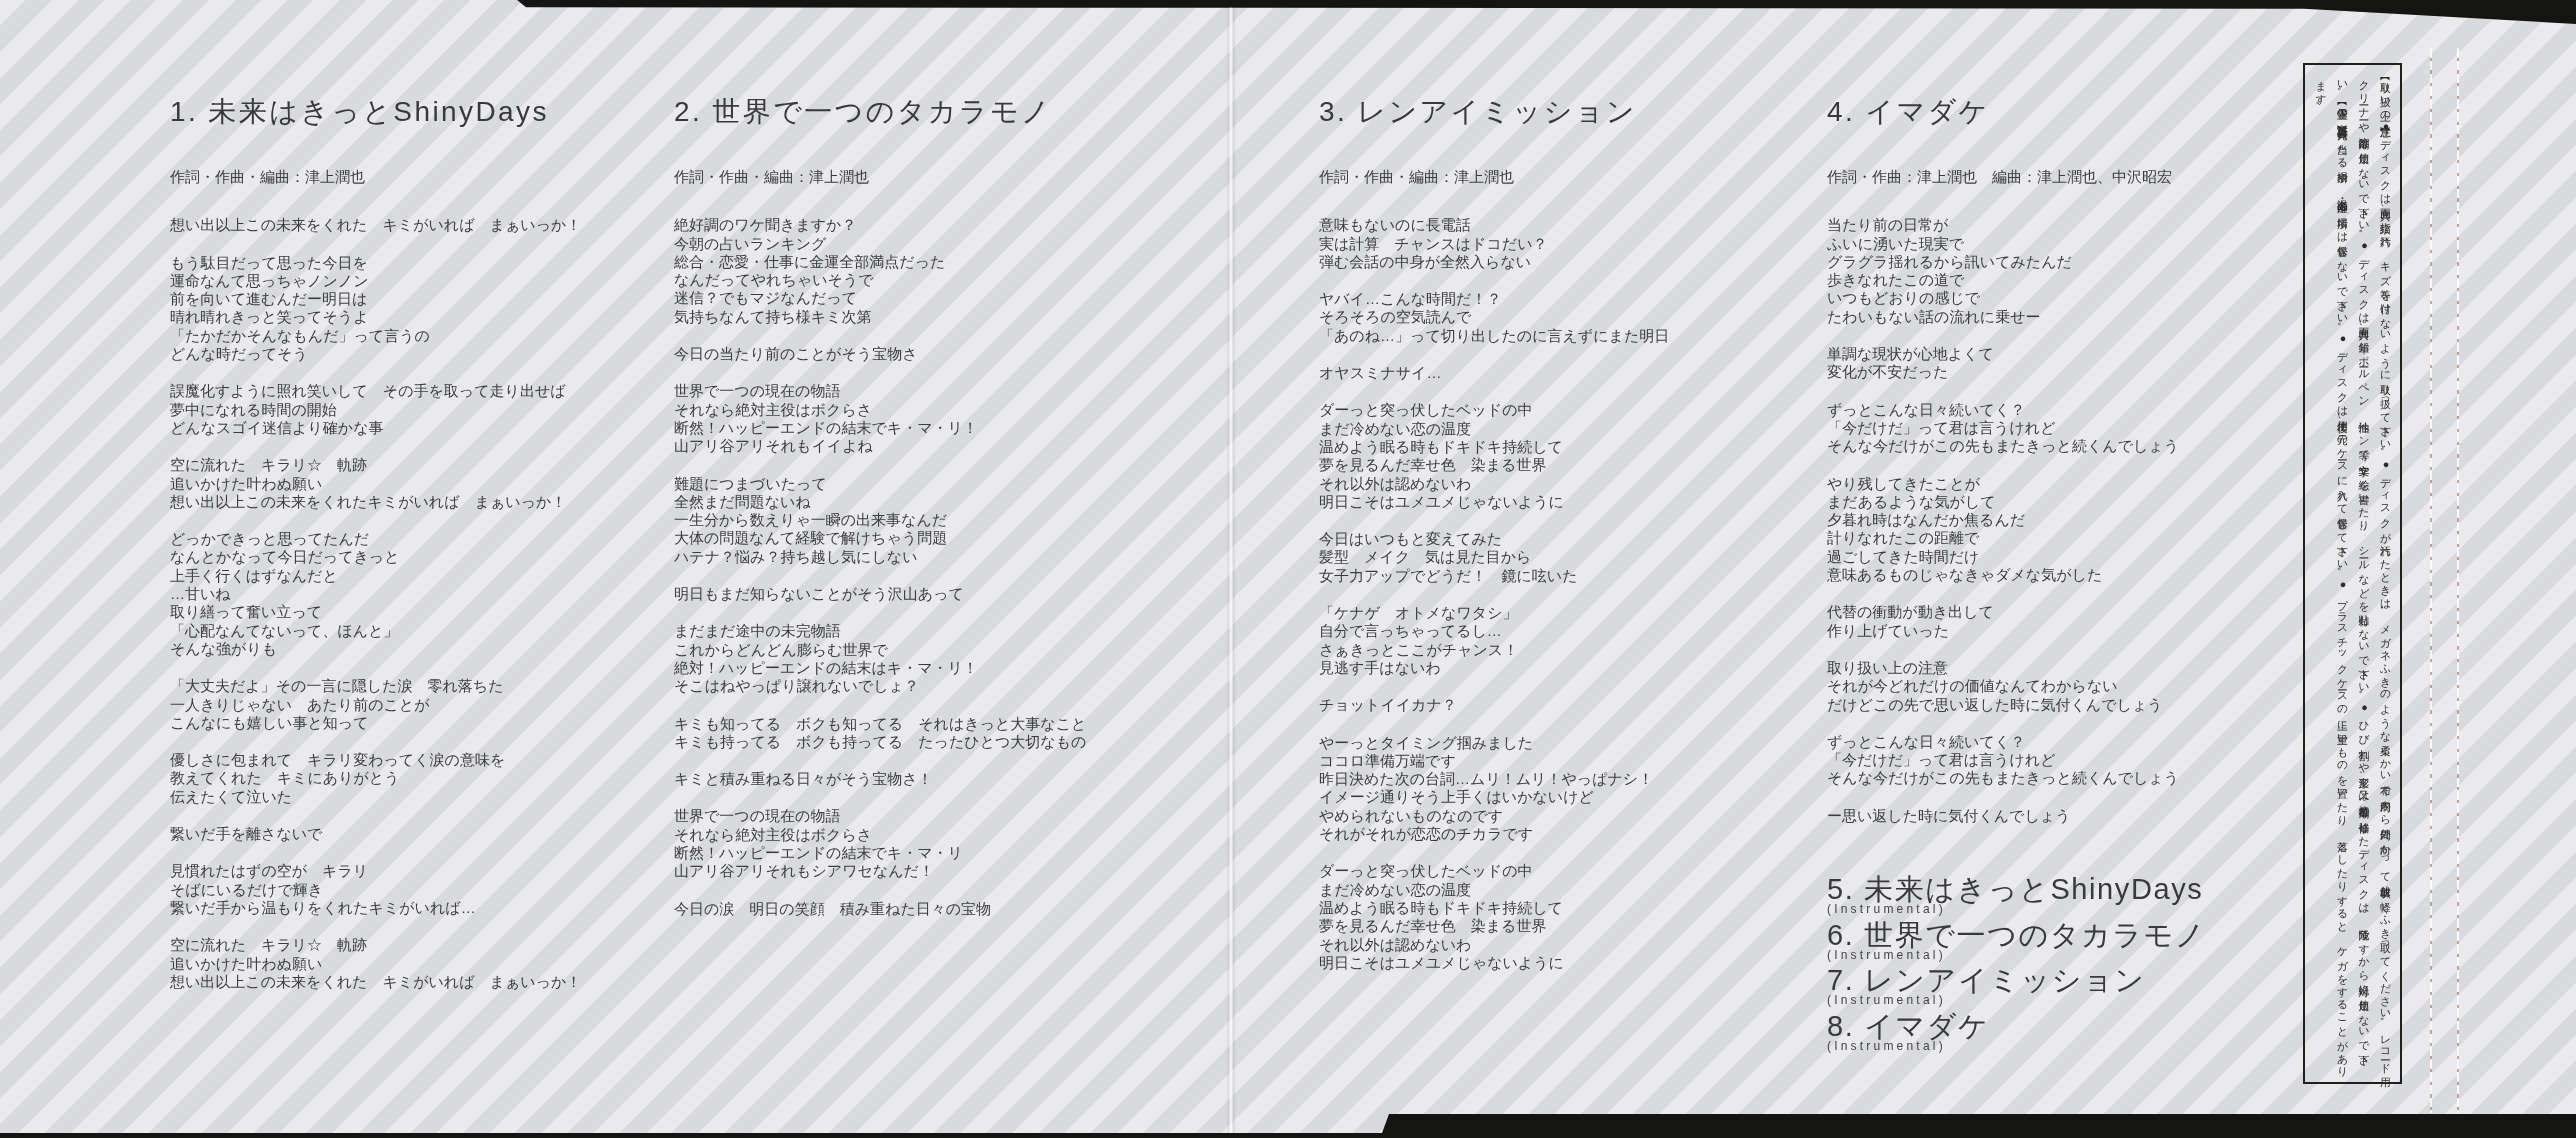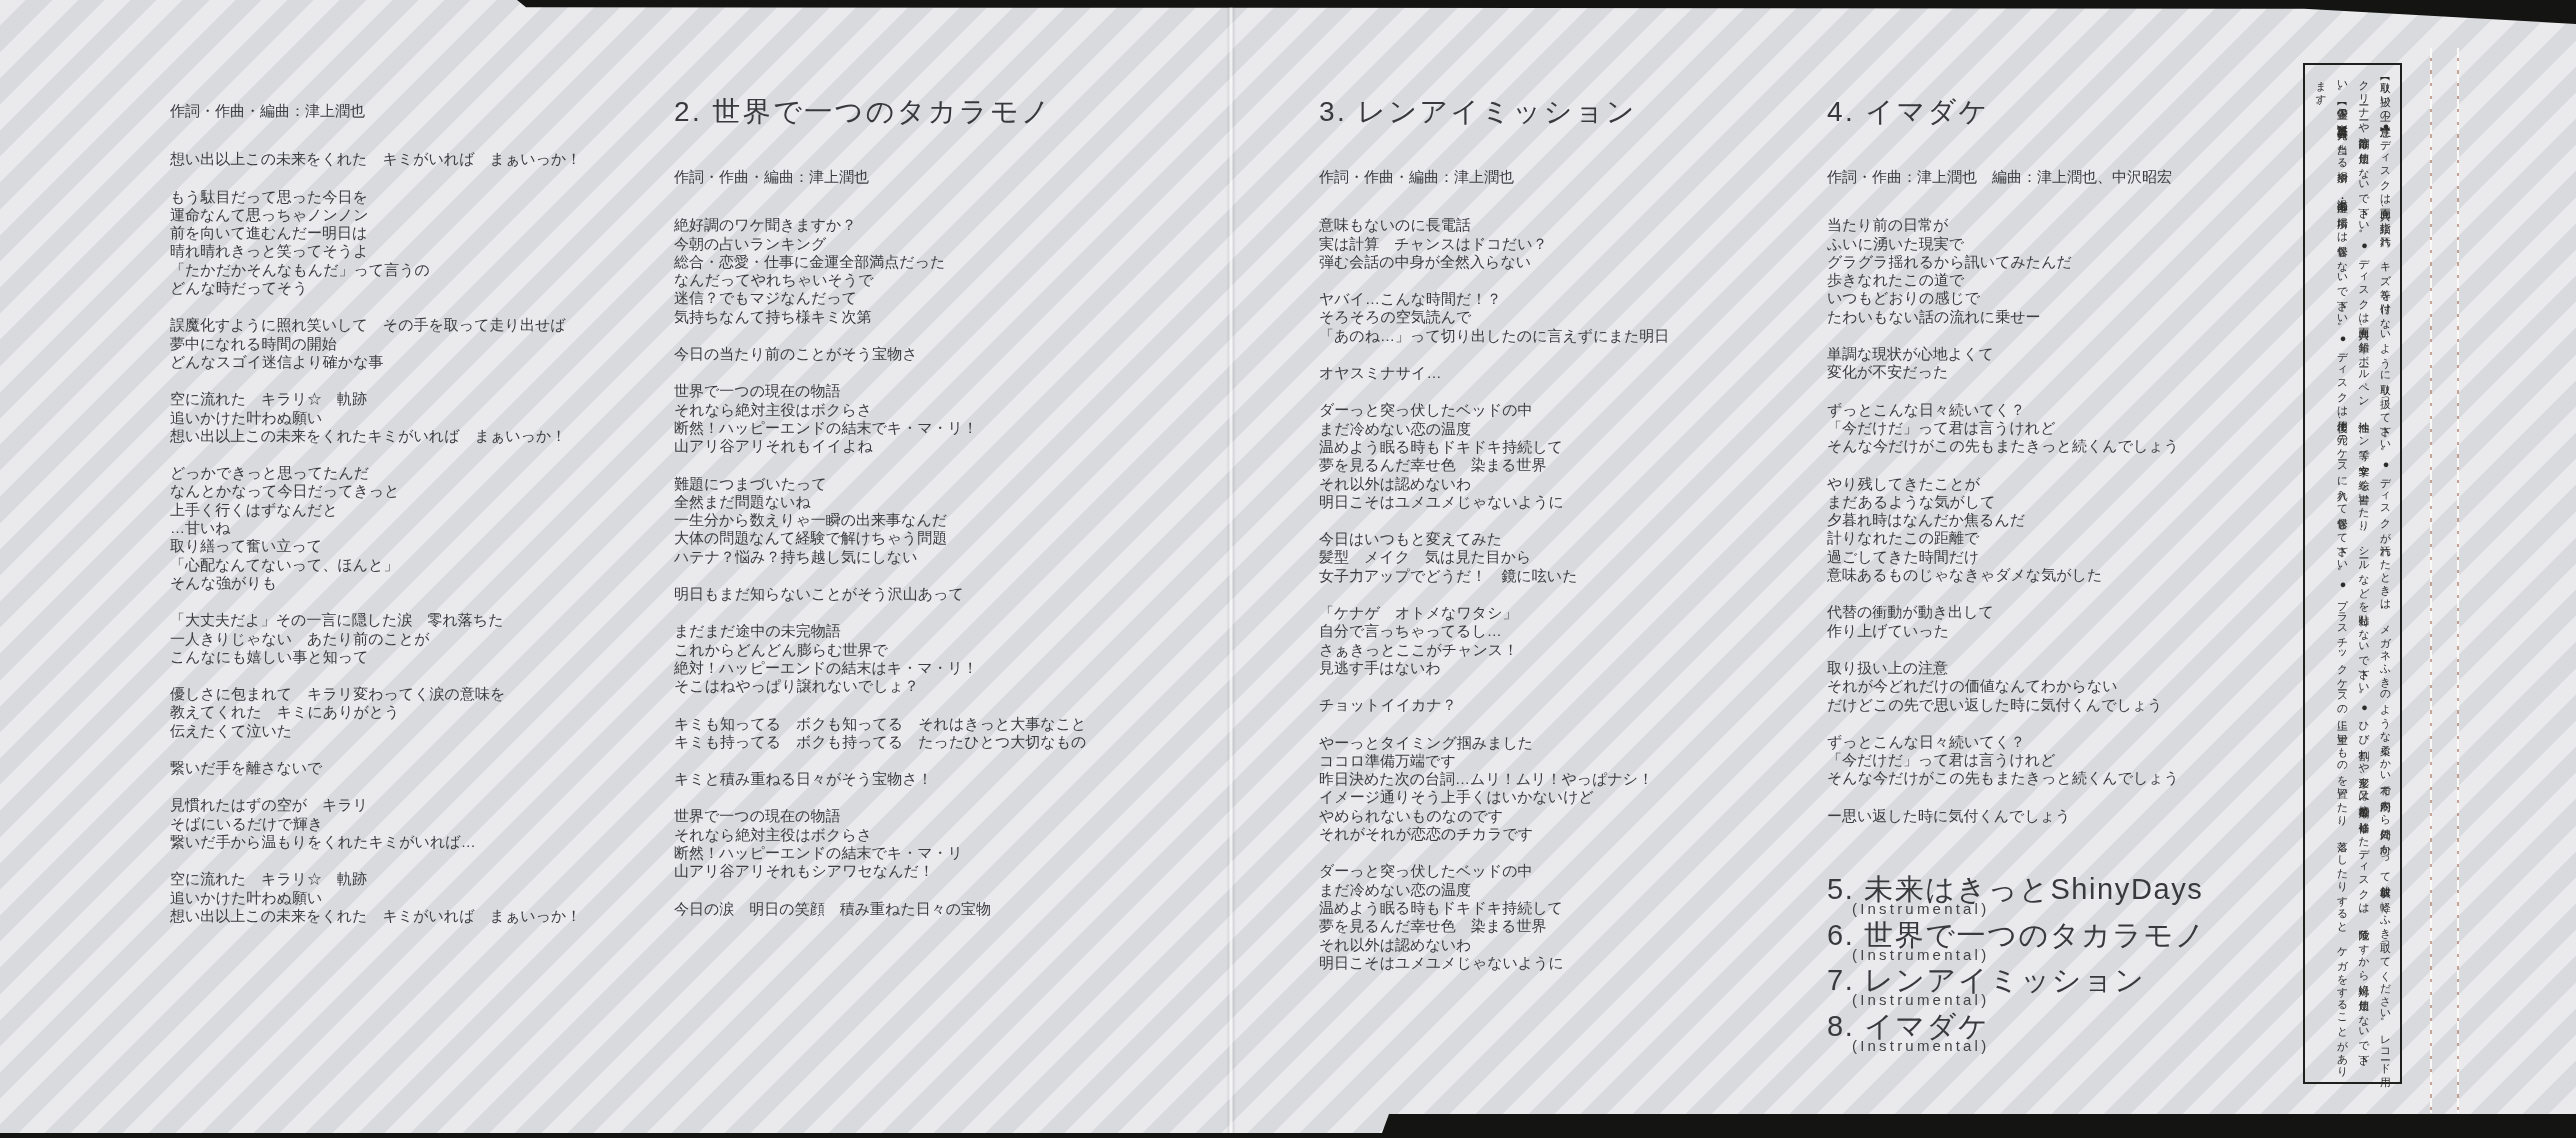--- a/index.html
+++ b/index.html
@@ -69,26 +69,25 @@
     color:#38393c;
   }
   .track-entry{margin:0 0 5.6px 0;}
   .track-title{
     font-size:29px;
     line-height:24px;
     letter-spacing:1.6px;
     white-space:nowrap;
   }
   .track-sub{
-    font-size:15px;
+    font-size:12px;
     line-height:16px;
     letter-spacing:3.2px;
     color:#434446;
     white-space:nowrap;
-    margin-left:25px;
   }
 
   .notice-box{
     position:absolute;
     left:2303px;top:63px;
     width:99px;height:1021px;
     border:2.4px solid #1f1f1d;
     box-sizing:border-box;
     padding:8px 4px;
     background:transparent;
@@ -106,20 +105,21 @@
 </head>
 <body>
 
 <div class="paper">
   <div class="fold-line"></div>
   <div class="stitch stitch-1"></div>
   <div class="stitch stitch-2"></div>
 
   <div id="songs">
       <div class="song-col" id="col-0">
+        <div class="song-title"><span>1.</span> <span>未来はきっとShinyDays</span></div>
         <div class="song-credits">作詞・作曲・編曲：津上潤也</div>
         <div class="stanza">
           <div class="lyric-line">想い出以上この未来をくれた　キミがいれば　まぁいっか！</div>
         </div>
         <div class="stanza">
           <div class="lyric-line">もう駄目だって思った今日を</div>
           <div class="lyric-line">運命なんて思っちゃノンノン</div>
           <div class="lyric-line">前を向いて進むんだー明日は</div>
           <div class="lyric-line">晴れ晴れきっと笑ってそうよ</div>
           <div class="lyric-line">「たかだかそんなもんだ」って言うの</div>

